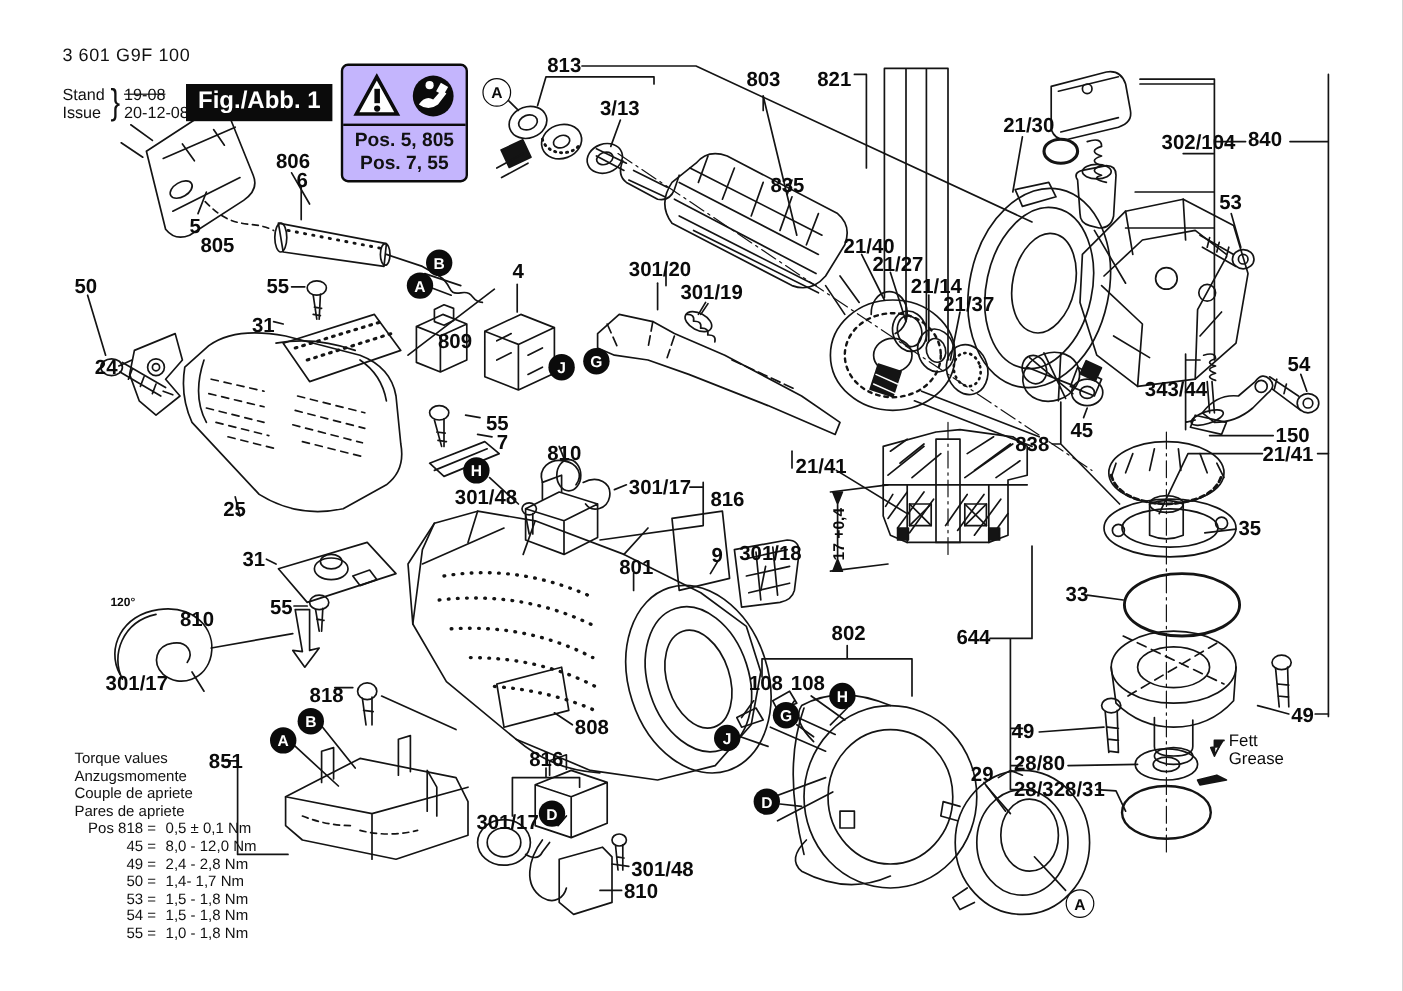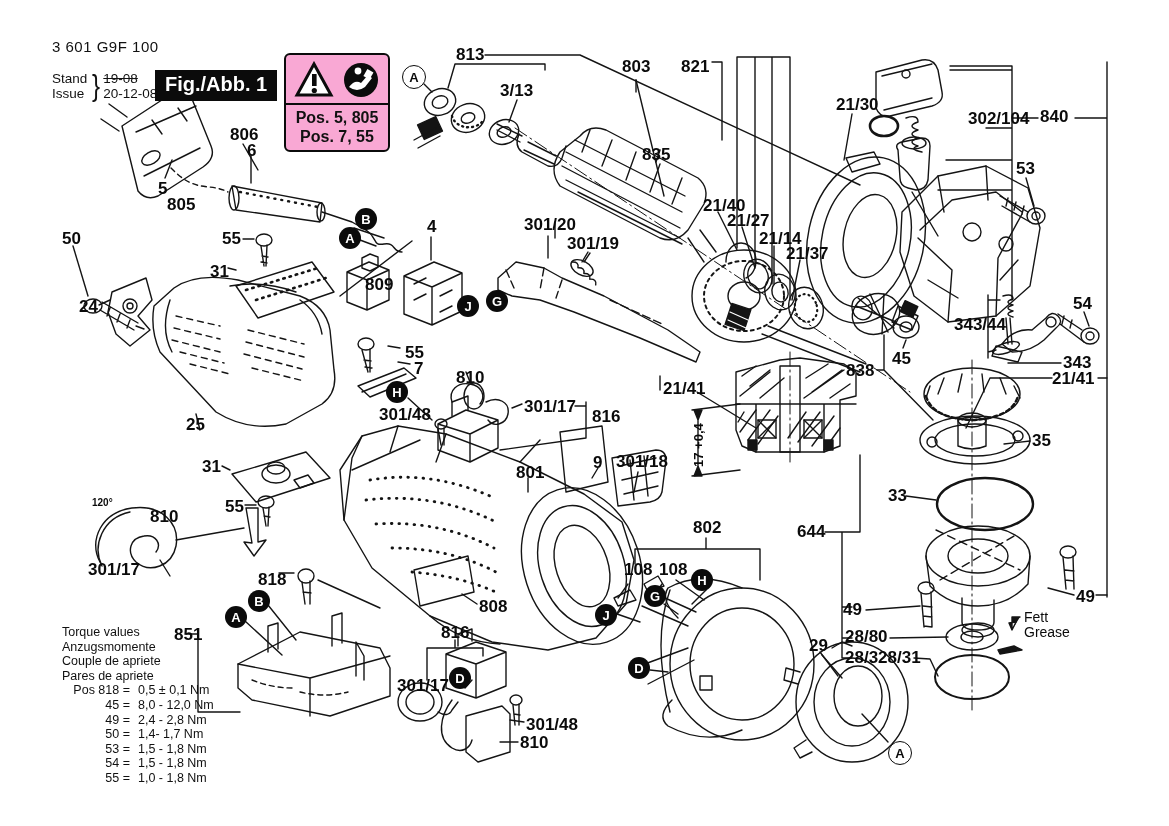--- a/index.html
+++ b/index.html
@@ -15,21 +15,21 @@
   #header{position:absolute;left:52px;top:38px;}
   #part-number{font-size:15px;letter-spacing:.5px;}
   #revision{display:flex;align-items:center;margin-top:14px;font-size:13.5px;}
   #revision .lbls div{line-height:15px;}
   #revision .brace{font-size:30px;font-weight:200;margin:0 2px 0 4px;transform:scaleX(.8);}
   #revision .vals div{line-height:15px;}
   .struck{text-decoration:line-through;}
   #figbox{position:absolute;left:155px;top:70px;background:#0b0b0b;color:#fff;font-weight:bold;
           font-size:20px;padding:3px 10px 5px 10px;}
   #warnbox{position:absolute;left:284px;top:53px;width:102px;border:2.5px solid #0b0b0b;border-radius:6px;
-           background:#f9a8d4;}
+           background:#c4b5fd;}
   #warnicons{display:flex;align-items:center;justify-content:space-around;padding:6px 4px 4px 4px;
              border-bottom:2.5px solid #0b0b0b;}
   #warnpos{font-weight:bold;font-size:16px;text-align:center;line-height:19px;padding:3px 2px 4px 2px;}
   #torquebox{position:absolute;left:62px;top:625px;font-size:12.5px;line-height:14.6px;}
   #torquebox .trow{display:flex;}
   #torquebox .tpos{width:68px;text-align:right;white-space:pre;}
   #torquebox .tval{margin-left:8px;white-space:pre;}
   #footnotes{position:absolute;left:197px;top:721px;font-size:14px;line-height:17.5px;}
   svg *{vector-effect:non-scaling-stroke;}
 </style>
@@ -501,21 +501,21 @@
       <div class="plabel" style="left: 365px; top: 276px;">809</div>
       <div class="plabel" style="left: 524px; top: 216px;">301/20</div>
       <div class="plabel" style="left: 567px; top: 235px;">301/19</div>
       <div class="plabel" style="left: 703px; top: 197px;">21/40</div>
       <div class="plabel" style="left: 727px; top: 212px;">21/27</div>
       <div class="plabel" style="left: 759px; top: 230px;">21/14</div>
       <div class="plabel" style="left: 786px; top: 245px;">21/37</div>
       <div class="plabel" style="left: 954px; top: 316px;">343/44</div>
       <div class="plabel" style="left: 892px; top: 350px;">45</div>
       <div class="plabel" style="left: 1073px; top: 295px;">54</div>
-      <div class="plabel" style="left: 1063px; top: 354px;">343</div>
+      <div class="plabel" style="left: 1063px; top: 354px;">150</div>
       <div class="plabel" style="left: 1052px; top: 370px;">21/41</div>
       <div class="plabel" style="left: 846px; top: 362px;">838</div>
       <div class="plabel" style="left: 405px; top: 344px;">55</div>
       <div class="plabel" style="left: 414px; top: 360px;">7</div>
       <div class="plabel" style="left: 456px; top: 369px;">810</div>
       <div class="plabel" style="left: 379px; top: 406px;">301/48</div>
       <div class="plabel" style="left: 524px; top: 398px;">301/17</div>
       <div class="plabel" style="left: 592px; top: 408px;">816</div>
       <div class="plabel" style="left: 186px; top: 416px;">25</div>
       <div class="plabel" style="left: 663px; top: 380px;">21/41</div>

